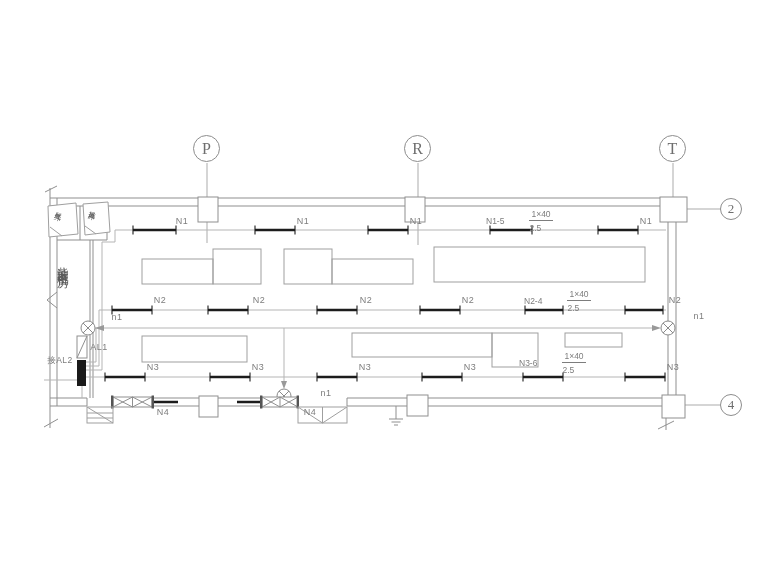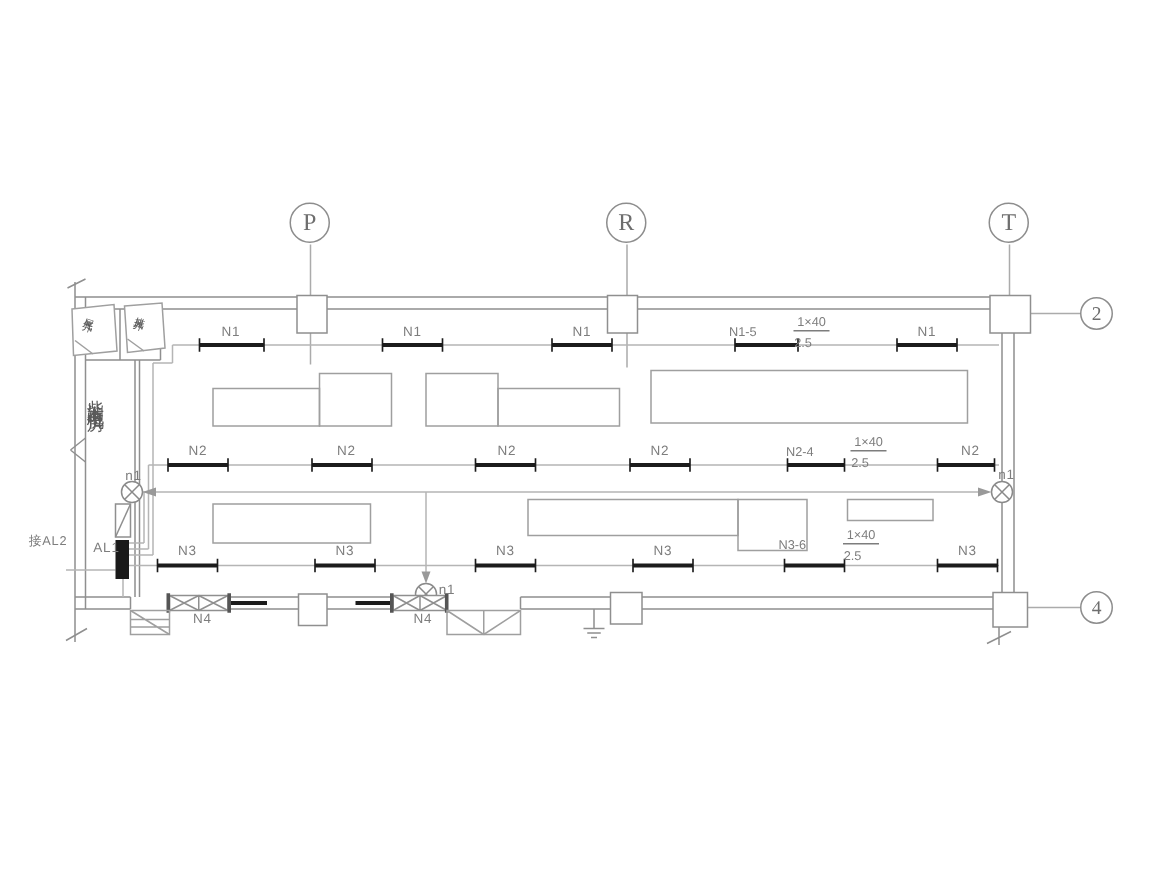--- a/index.html
+++ b/index.html
@@ -1,20 +1,20 @@
 <!DOCTYPE html>
 <html><head>
 <meta charset="utf-8">
 <style>
   html,body{margin:0;padding:0;background:#fff;}
   .stage{position:relative;width:780px;height:585px;background:#ffffff;overflow:hidden;
          font-family:"Liberation Sans",sans-serif;}
   svg{position:absolute;left:0;top:0;}
   .lbl{position:absolute;color:#7d7d7d;font-size:9px;line-height:1;white-space:nowrap;
-       transform:translateX(-50%);letter-spacing:0.5px;}
+       transform:translateX(-50%);letter-spacing:0.5px;margin-left:28px;}
   .lbl.sm{font-size:8.5px;}
   .bubble{position:absolute;border:1px solid #8d8d8d;border-radius:50%;display:flex;
           align-items:center;justify-content:center;color:#6e6e6e;background:#fff;
           font-family:"Liberation Serif",serif;box-sizing:border-box;}
   .bubble.big{width:27px;height:27px;font-size:16px;}
   .bubble.small{width:22px;height:22px;font-size:13px;}
   .feeder{position:absolute;display:flex;align-items:center;color:#7d7d7d;font-size:8.5px;
           line-height:1;gap:1px;}
   .frac{display:inline-flex;flex-direction:column;align-items:flex-start;margin-left:24px;}
   .frac .num{border-bottom:1px solid #7d7d7d;padding:0 2px 1px 2px;}
@@ -163,21 +163,21 @@
     <span>2</span>
     </div>
   <div class="bubble small" style="left:720px;top:394px;">
     <span>4</span>
     </div>
 
   <div class="vtext" style="left:56px;top:257px;">柴油发电机房</div>
   <div class="shaft" style="left:57px;top:207px;">尾气井</div>
   <div class="shaft" style="left:91px;top:206px;">排风井</div>
 
-  <div class="lbl" style="left:71px;top:361px;">AL1</div>
+  <div class="lbl" style="left:71px;top:343px;">AL1</div>
   <div class="lbl sm" style="left:32px;top:356px;">接AL2</div>
 
   <div class="lbl" style="left:89px;top:313px;">n1</div>
   <div class="lbl" style="left:671px;top:312px;">n1</div>
   <div class="lbl" style="left:298px;top:389px;">n1</div>
 
   <div class="lbl" style="left:154px;top:217px;">N1</div>
   <div class="lbl" style="left:275px;top:217px;">N1</div>
   <div class="lbl" style="left:388px;top:217px;">N1</div>
   <div class="lbl" style="left:618px;top:217px;">N1</div>

